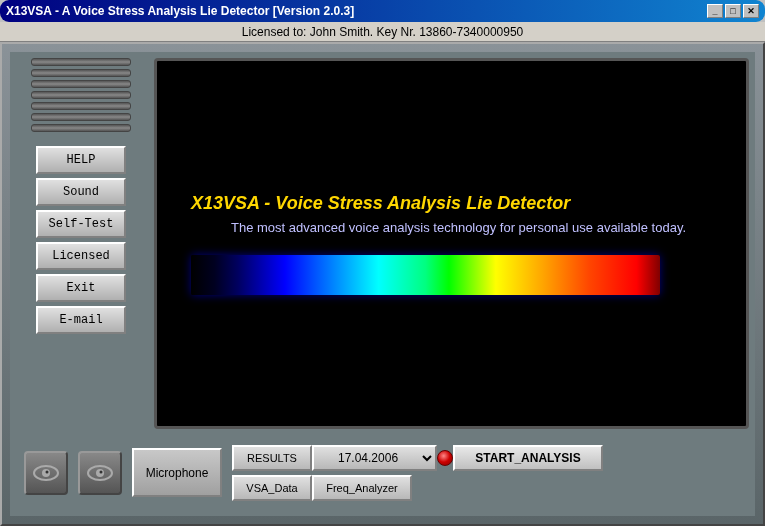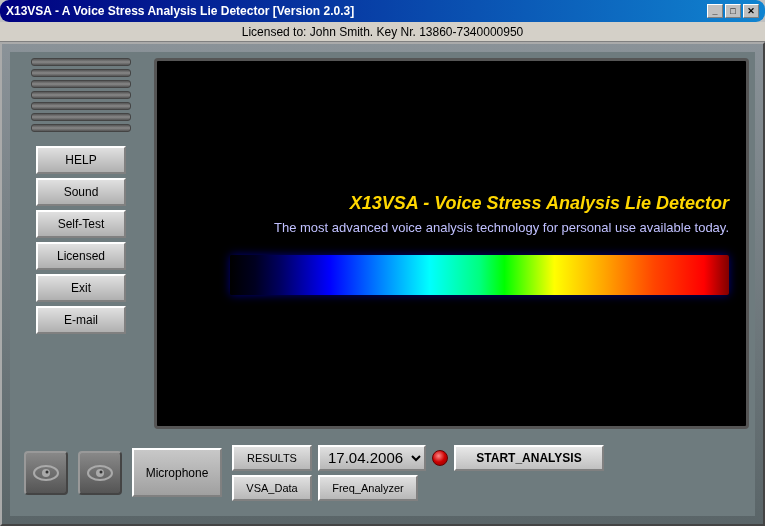--- a/index.html
+++ b/index.html
@@ -93,35 +93,36 @@
       background: linear-gradient(to bottom, #e0e0e0, #b0b0b0);
       border: 2px solid;
       border-color: #ffffff #808080 #808080 #ffffff;
       cursor: pointer;
       font-size: 12px;
       color: #000;
       text-align: center;
       display: flex;
       align-items: center;
       justify-content: center;
+      font-family: Liberation Mono, monospace;
     }
 
     
     #display-screen {
       flex: 1;
       background: #000;
       border: 3px solid #555;
       border-radius: 4px;
       position: relative;
       overflow: hidden;
       display: flex;
       flex-direction: column;
-      align-items: flex-end;
-      justify-content: center;
-      padding: 17px;
+      align-items: flex-start;
+      justify-content: center;
+      padding: 34px;
     }
 
     #display-title {
       color: #ffd700;
       font-size: 18px;
       font-weight: bold;
       text-align: center;
       margin-bottom: 6px;
       font-style: italic;
     }
@@ -199,21 +200,21 @@
     
     #bottom-controls {
       display: flex;
       flex-direction: column;
       gap: 4px;
       flex: 1;
     }
 
     #bottom-row1, #bottom-row2 {
       display: flex;
-      gap: 6px;
+      gap: 0;
       align-items: center;
     }
 
     .results-btn, .vsadata-btn, .freq-btn {
       height: 26px;
       background: linear-gradient(to bottom, #e0e0e0, #b8b8b8);
       border: 2px solid;
       border-color: #ffffff #808080 #808080 #ffffff;
       cursor: pointer;
       font-size: 11px;
@@ -226,22 +227,22 @@
     .results-btn { min-width: 80px; }
     .vsadata-btn { min-width: 80px; }
     .freq-btn { min-width: 100px; }
 
     
     #date-select {
       height: 26px;
       background: linear-gradient(to bottom, #e0e0e0, #b8b8b8);
       border: 2px solid;
       border-color: #ffffff #808080 #808080 #ffffff;
-      font-size: 15px;
-      padding: 0 4px;
+      font-size: 12px;
+      padding: 0 20px;
       min-width: 90px;
       cursor: pointer;
     }
 
     
     .red-dot {
       width: 16px;
       height: 16px;
       background: radial-gradient(circle at 40% 35%, #ff8888, #cc0000, #880000);
       border-radius: 50%;

